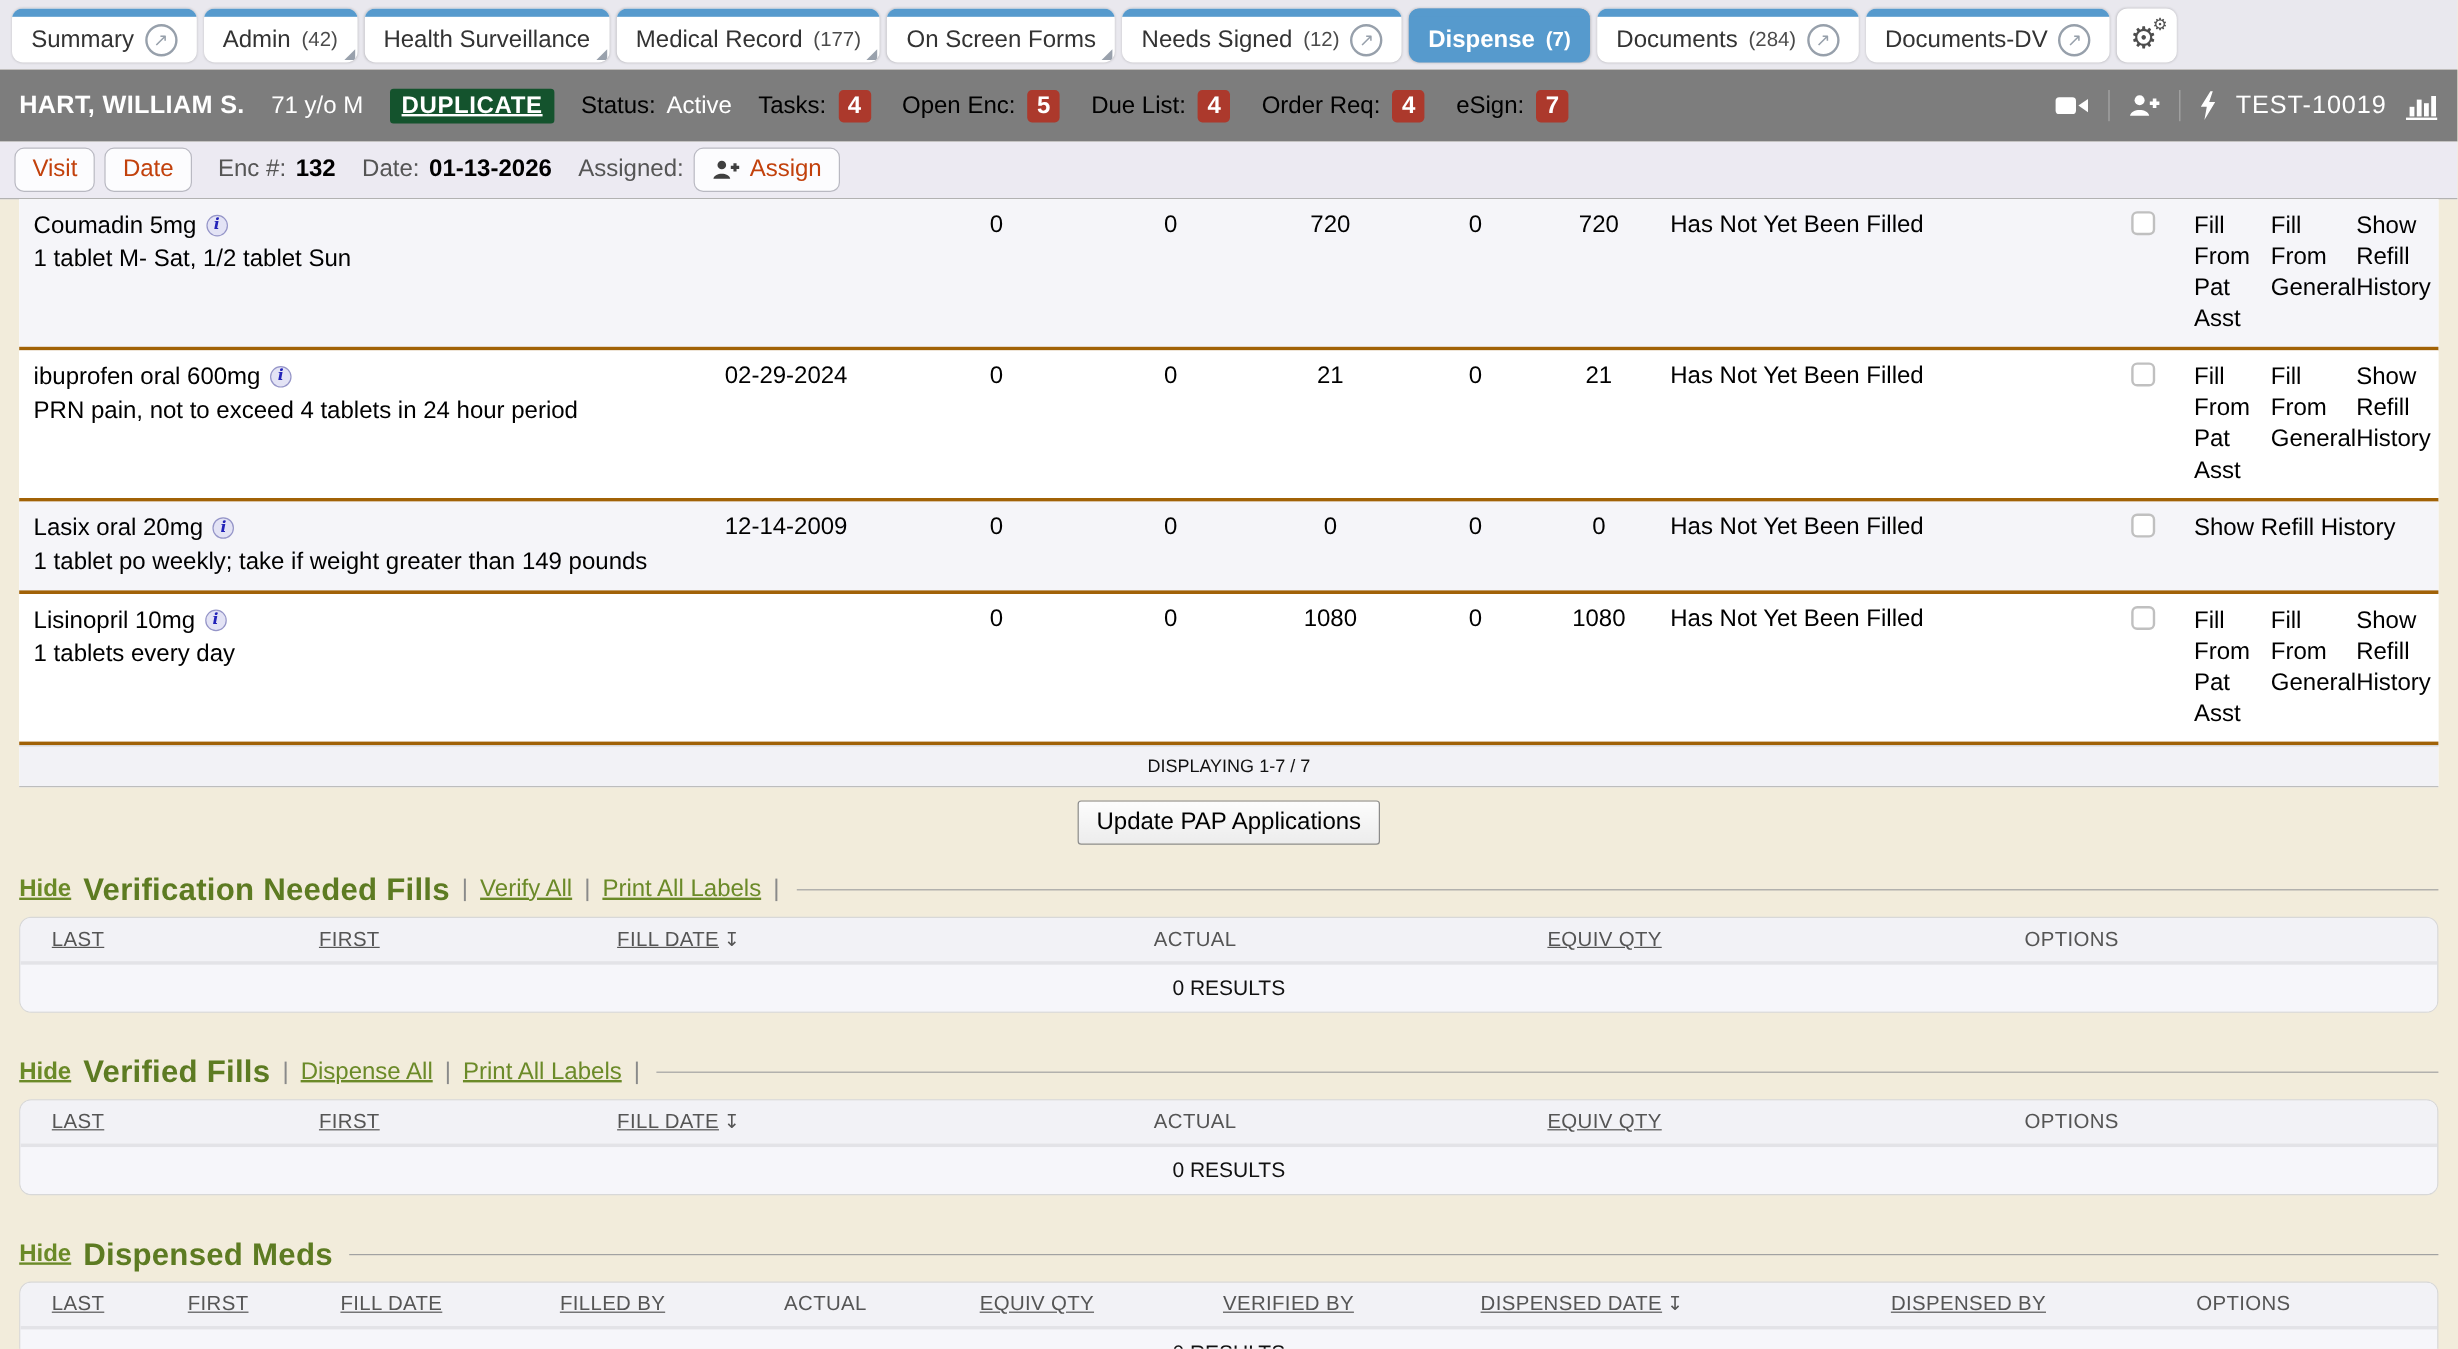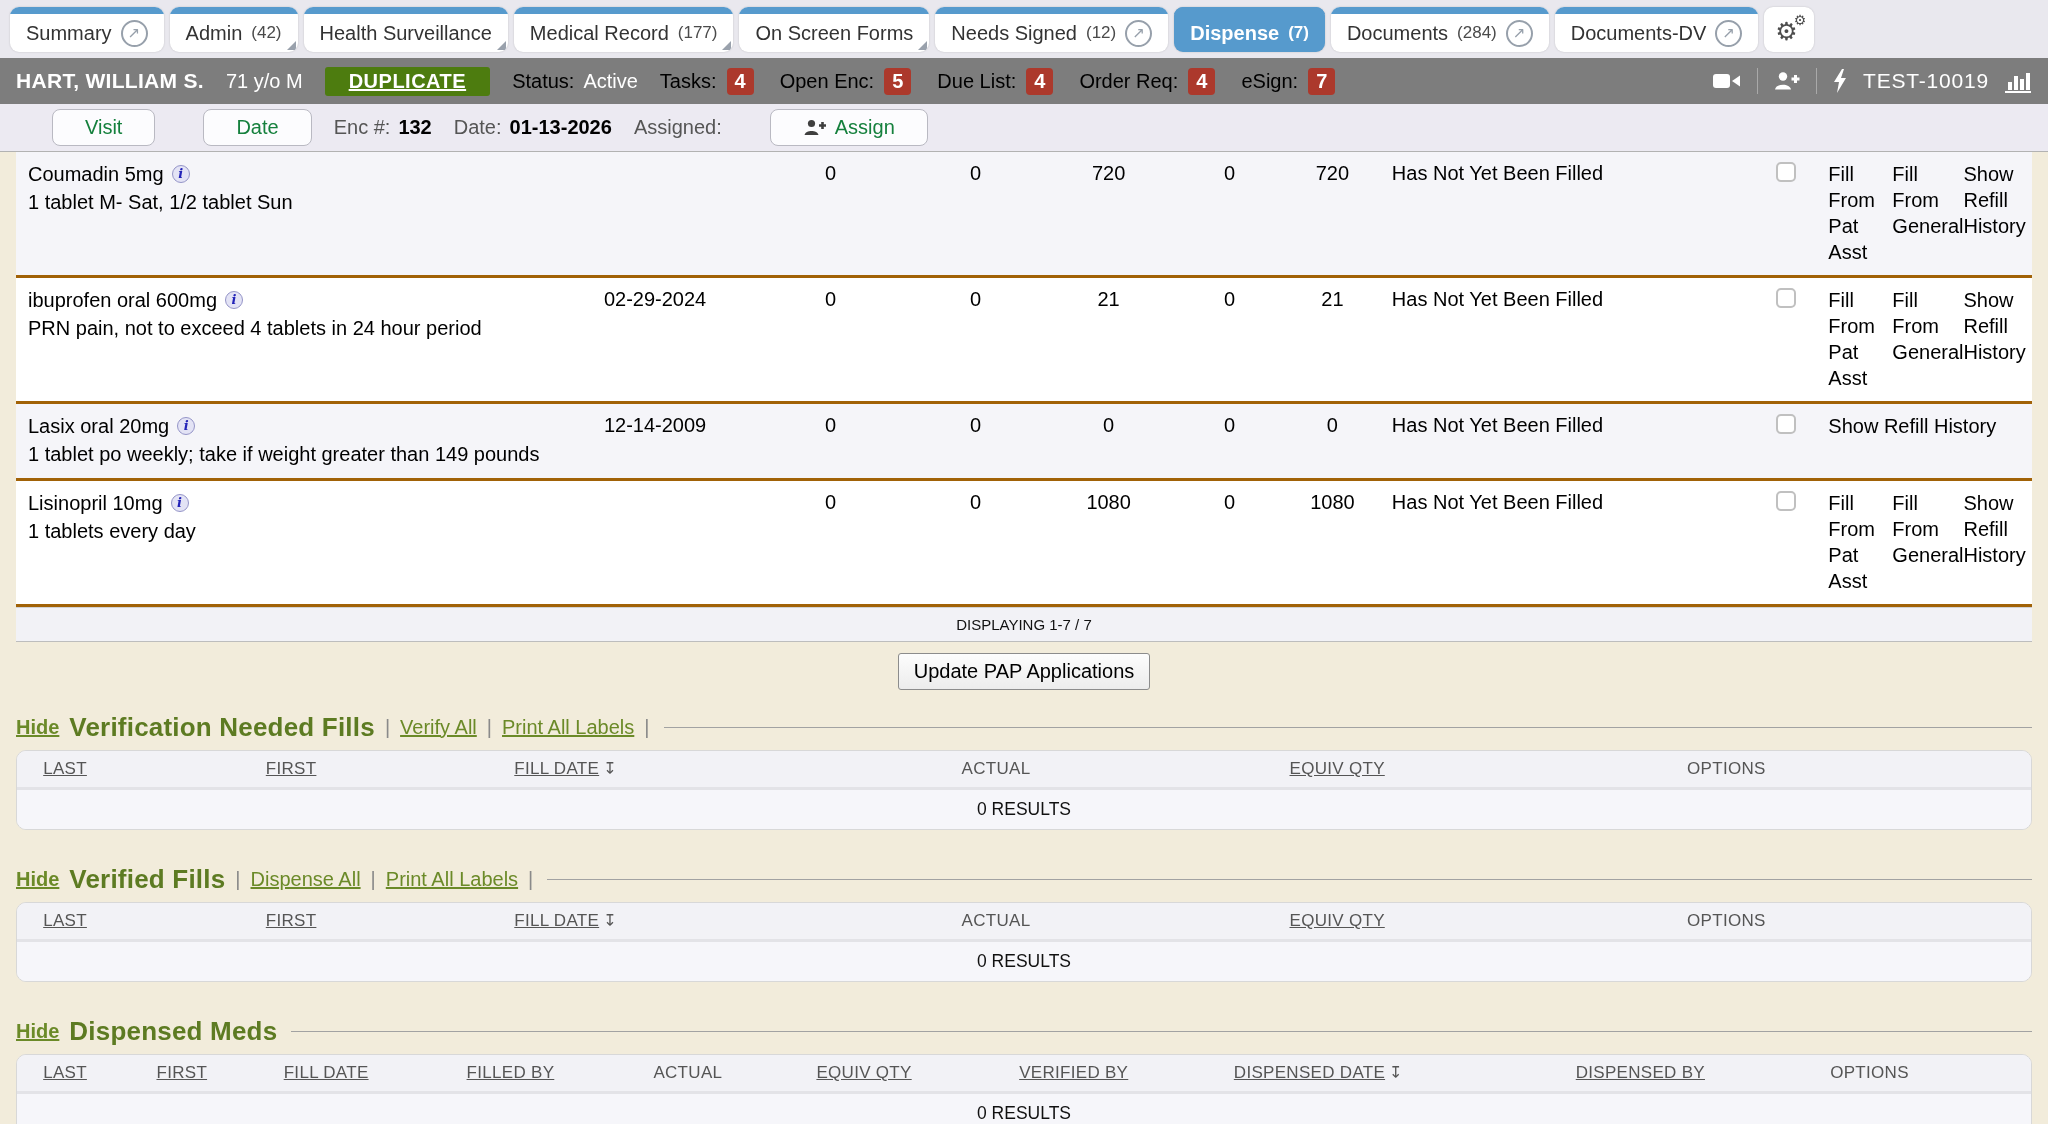--- a/index.html
+++ b/index.html
@@ -23,37 +23,37 @@
   .tab.active { background:#569acd; color:#fff; font-weight:bold; }
   .tab.active .tab-count { color:#fff; }
   .tab-count { font-size:17px; color:#4a4a4a; }
   .tab.has-fold::after { content:""; position:absolute; right:2px; bottom:2px; border-left:9px solid transparent; border-bottom:9px solid #99a1ac; }
   .ext { width:27px; height:27px; border:2px solid #97a0ab; border-radius:50%; display:flex; align-items:center; justify-content:center; font-size:15px; color:#97a0ab; flex:0 0 auto; }
   .gearbtn { margin-bottom:6px; width:50px; border:none; background:#fff; border-radius:9px; box-shadow:0 0 2px rgba(0,0,0,.18); position:relative; cursor:pointer; }
   .gear1 { font-size:25px; color:#4d4d4d; position:relative; top:2px; left:-3px; }
   .gear2 { position:absolute; top:5px; right:8px; font-size:14px; color:#4d4d4d; }
 
   
-  .patientbar { height:46px; background:#7d7d7d; display:flex; align-items:center; padding:0 16px; gap:22px; color:#fff; font-size:20px; }
+  .patientbar { height:60px; background:#7d7d7d; display:flex; align-items:center; padding:0 16px; gap:22px; color:#fff; font-size:20px; }
   .pname { font-size:21px; font-weight:bold; letter-spacing:.3px; }
-  .dup { background:#4d7c0f; font-weight:bold; text-decoration:underline; padding:3px 24px; border-radius:3px; letter-spacing:.5px;text-align:center; }
+  .dup { background:#14532d; font-weight:bold; text-decoration:underline; padding:3px 10px; border-radius:3px; letter-spacing:.5px;text-align:center; }
   .pair { display:flex; align-items:center; gap:9px; }
   .plabel { color:#000000; }
   .pval { color:#fff; }
   #counters { display:flex; gap:26px; align-items:center; }
   .counter { display:flex; align-items:center; gap:10px; }
   .badge { background:#ac392c; color:#fff; font-weight:bold; padding:2px 8px; border-radius:4px; font-size:20px; min-width:15px; text-align:center; }
   .pright { margin-left:auto; display:flex; align-items:center; gap:15px; }
   .vsep { width:1px; height:26px; background:#a9a9a9; }
   .pid { font-size:21px; letter-spacing:.8px; }
   .pright svg { display:block; cursor:pointer; }
 
   
   .encbar { height:48px; background:#eceaf2; display:flex; align-items:center; gap:8px; padding:0 12px; font-size:20px; border-bottom:1px solid #b2b2b2; }
-  .encbtn { background:#fcfcfe; border:1px solid #b9b9c2; border-radius:8px; padding:6px 32px; font-size:20px; color:#15803d; font-family:inherit; display:flex; align-items:center; gap:8px; cursor:pointer;margin-left:40px; }
+  .encbtn { background:#fcfcfe; border:1px solid #b9b9c2; border-radius:8px; padding:6px 14px; font-size:20px; color:#c2410c; font-family:inherit; display:flex; align-items:center; gap:8px; cursor:pointer; }
   .enc-label { color:#555; margin-left:14px; }
   .enc-val { color:#000; font-weight:bold; }
 
   
   .g-meds { display:grid; grid-template-columns:27% 9.4% 8% 6.4% 6.8% 5.2% 5% 18% 4% 1fr; }
   .meds { margin:0 16px; background:#fff; }
   .mrow { padding:8px 0 10px 0; border-bottom:3px solid #a16207; align-items:start; }
   .mrow.odd { background:#f5f5f9; }
   .mrow.even { background:#fff; }
   .c-name { padding-left:12px; font-size:20px; line-height:28px; }

